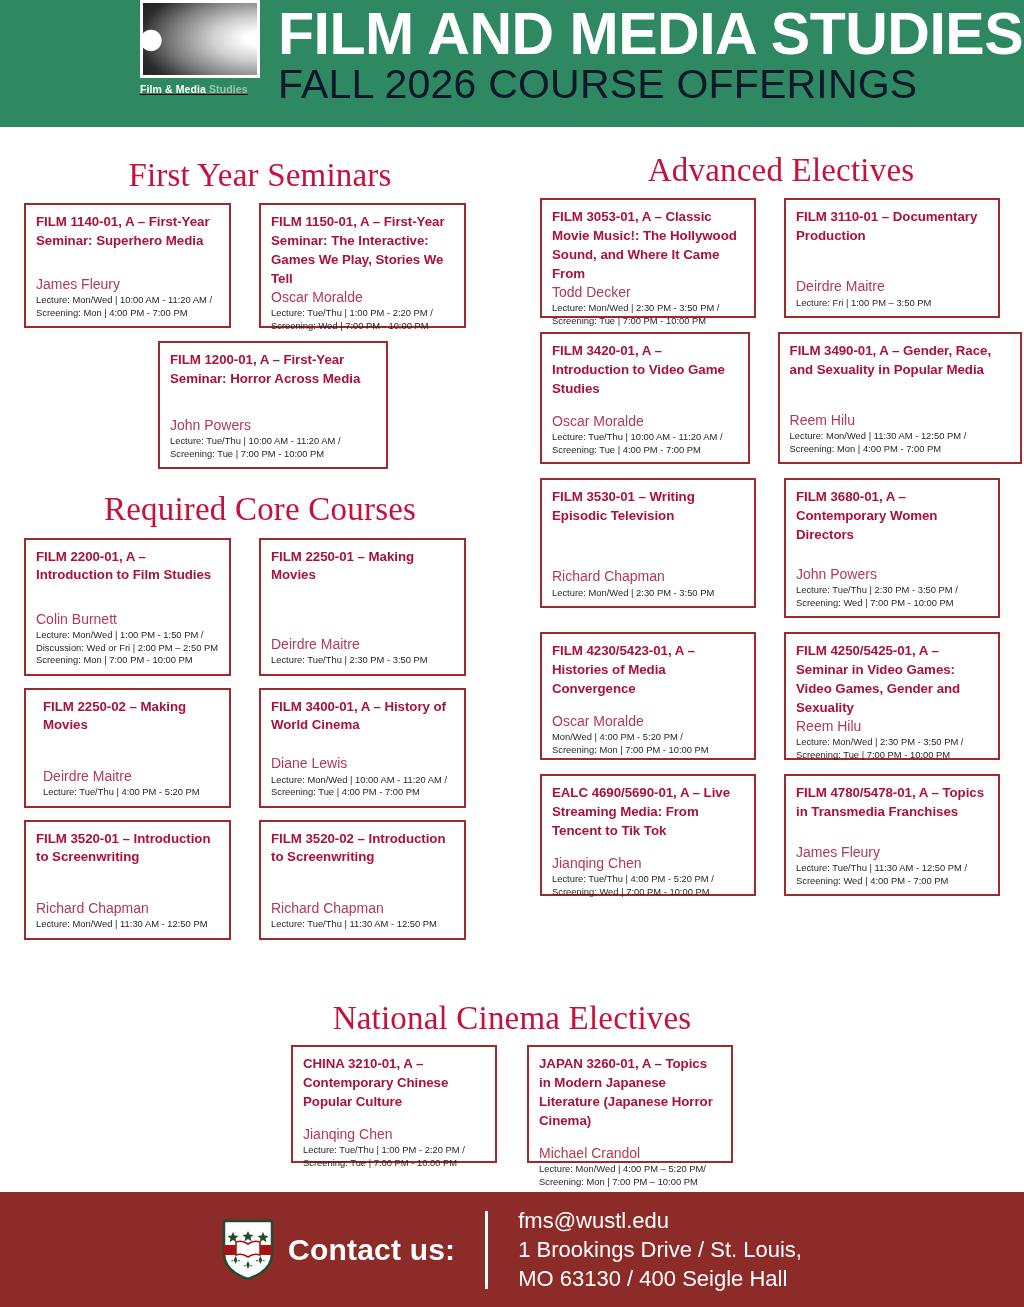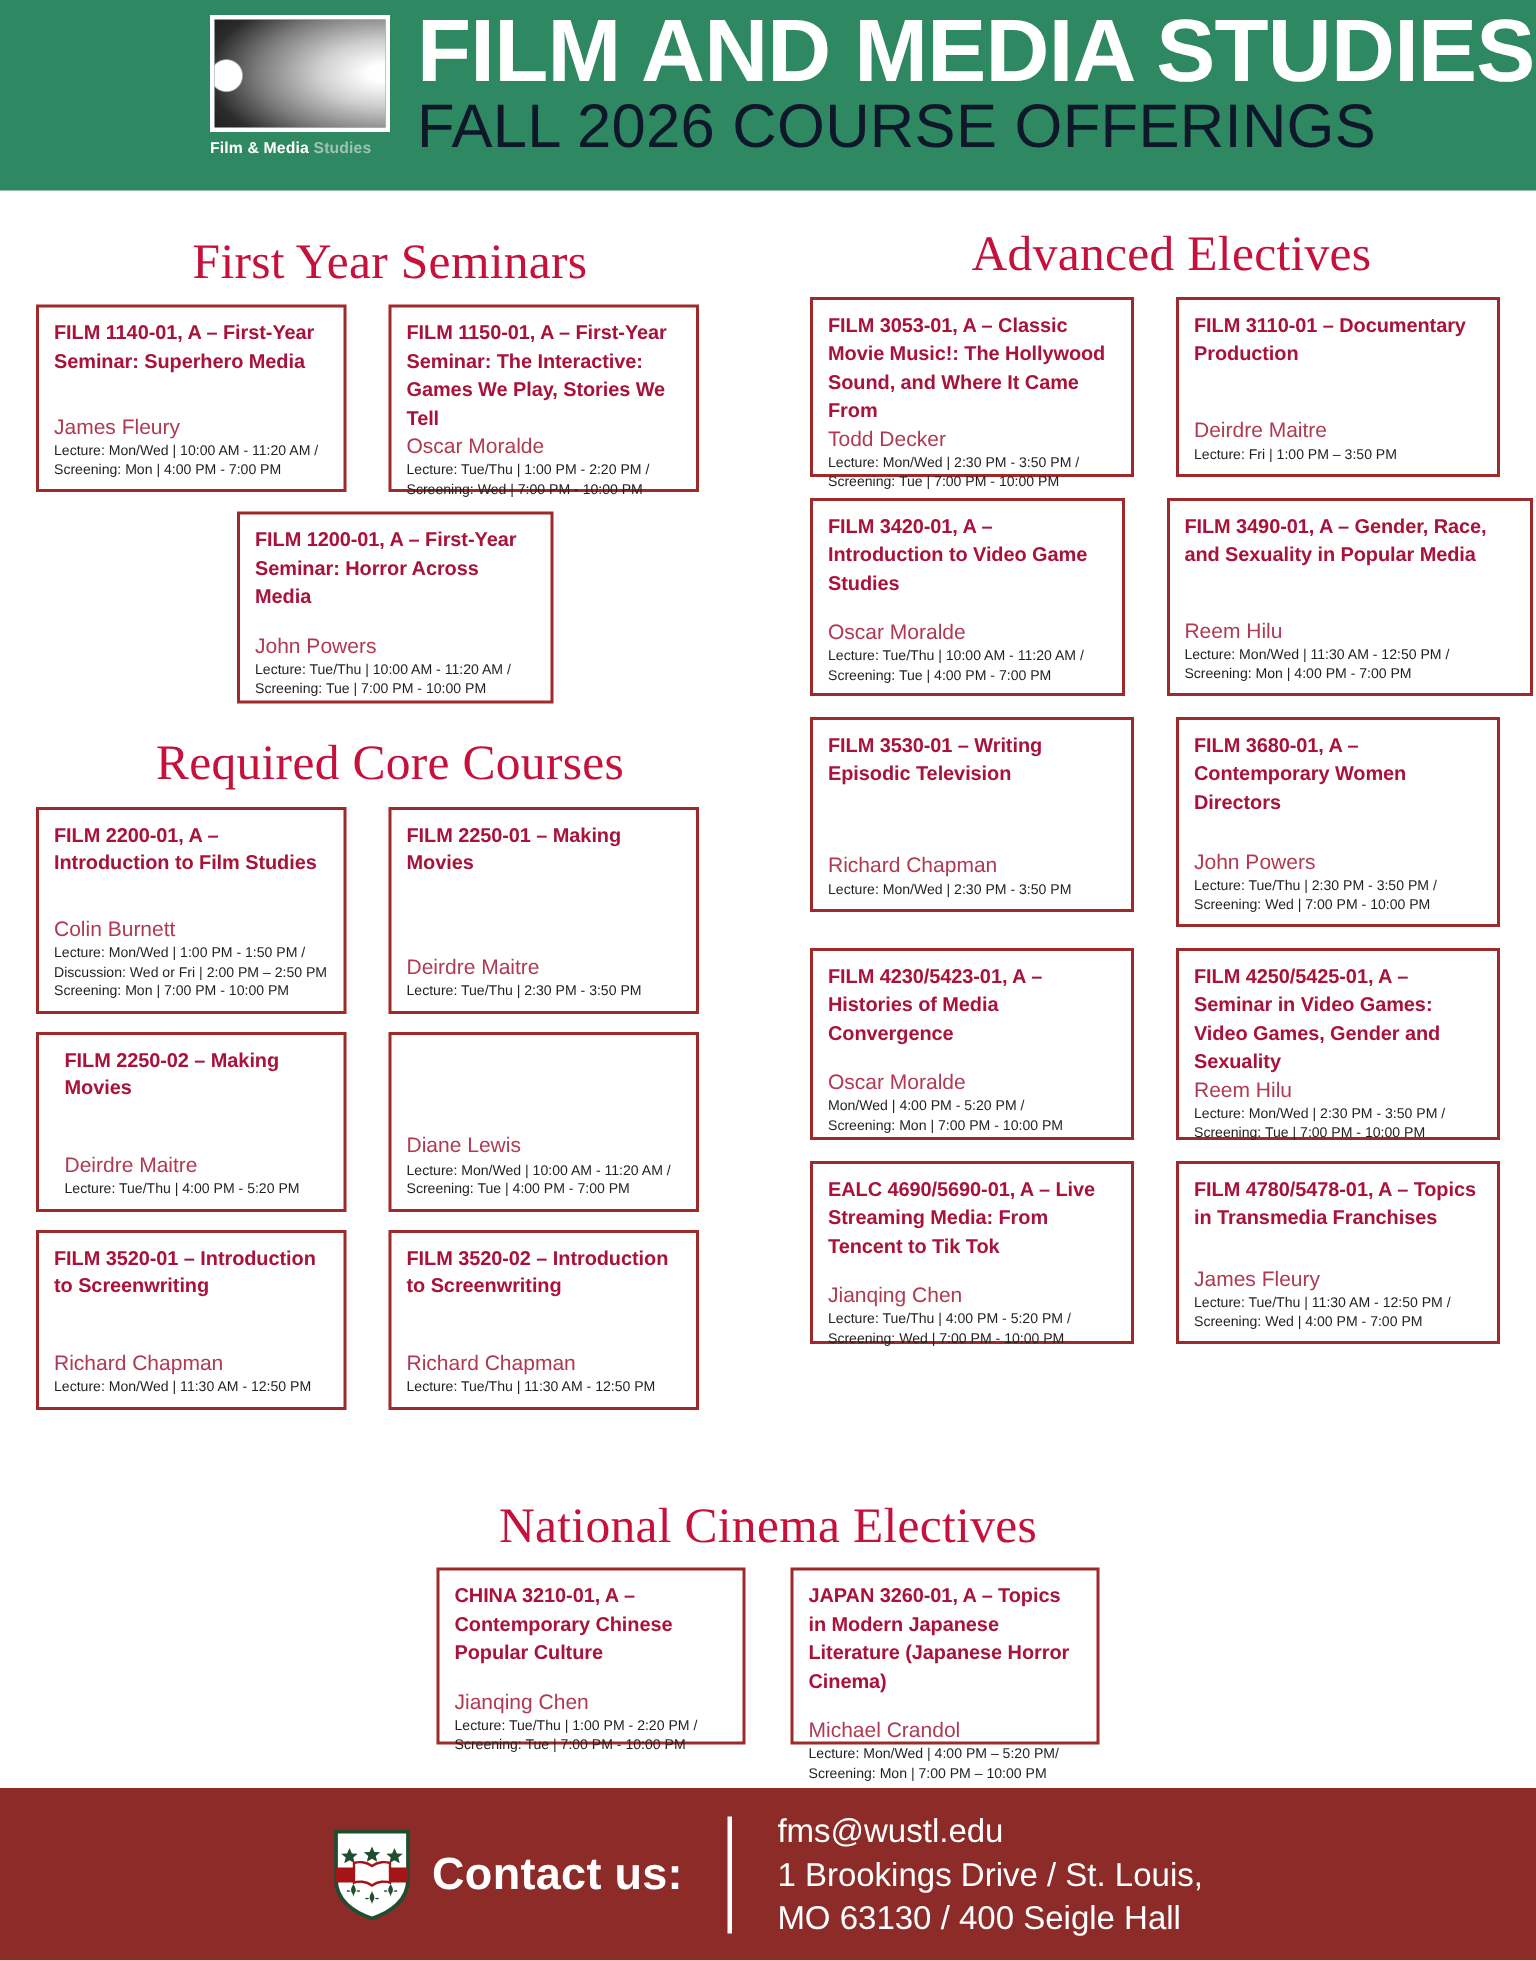--- a/index.html
+++ b/index.html
@@ -23,22 +23,22 @@
     left: 0; top: 0;
     width: 1024px;
     height: 127px;
     background: #2e8862;
     display: flex;
     align-items: flex-start;
     padding-left: 140px;
   }
   .logo-block {
     width: 128px;
-    padding-top: 10px;
     flex: 0 0 128px;
+    text-decoration: underline;
   }
   .logo-img {
     width: 120px;
     height: 78px;
     border: 3px solid #ffffff;
     background:
       radial-gradient(circle at 7% 52%, #ffffff 0 9%, rgba(255,255,255,0) 10%),
       radial-gradient(ellipse 130% 100% at 100% 50%, #ffffff 0 8%, #cfcfcf 30%, #7a7a7a 58%, #2b2b2b 80%, #1a1a1a 100%);
       background-color:#222;
   }
@@ -202,21 +202,21 @@
         <div class="card" style="width:207px;height:125px;">
           <div class="ctitle">FILM 1150-01, A – First-Year Seminar: The Interactive: Games We Play, Stories We Tell</div>
           <div class="spacer" style="min-height:0;"></div>
           <div class="instructor">Oscar Moralde</div>
           <div class="meta" style="white-space:pre-line;">Lecture: Tue/Thu | 1:00 PM - 2:20 PM /
 Screening: Wed | 7:00 PM - 10:00 PM</div>
         </div>
       </div>
 
       <div class="row" style="margin-top:13px;padding-left:134px;">
-        <div class="card" style="width:211px;height:128px;">
+        <div class="card" style="width:230px;height:128px;">
           <div class="ctitle">FILM 1200-01, A – First-Year Seminar: Horror Across Media</div>
           <div class="spacer"></div>
           <div class="instructor">John Powers</div>
           <div class="meta" style="white-space:pre-line;">Lecture: Tue/Thu | 10:00 AM - 11:20 AM /
 Screening: Tue | 7:00 PM - 10:00 PM</div>
         </div>
       </div>
 
       <div class="section-title big" style="margin-top:22px;">Required Core Courses</div>
 
@@ -238,20 +238,21 @@
       </div>
 
       <div class="row" style="margin-top:12px;">
         <div class="card" style="width:207px;height:120px;padding-left:17px;">
           <div class="ctitle">FILM 2250-02 – Making Movies</div>
           <div class="spacer"></div>
           <div class="instructor">Deirdre Maitre</div>
           <div class="meta" style="white-space:pre-line;">Lecture: Tue/Thu | 4:00 PM - 5:20 PM</div>
         </div>
         <div class="card" style="width:207px;height:120px;">
+          <div class="ctitle">FILM 3400-01, A – History of World Cinema</div>
           <div class="spacer"></div>
           <div class="instructor">Diane Lewis</div>
           <div class="meta" style="white-space:pre-line;">Lecture: Mon/Wed | 10:00 AM - 11:20 AM /
 Screening: Tue | 4:00 PM - 7:00 PM</div>
         </div>
       </div>
 
       <div class="row" style="margin-top:12px;">
         <div class="card" style="width:207px;height:120px;">
           <div class="ctitle">FILM 3520-01 – Introduction to Screenwriting</div>

